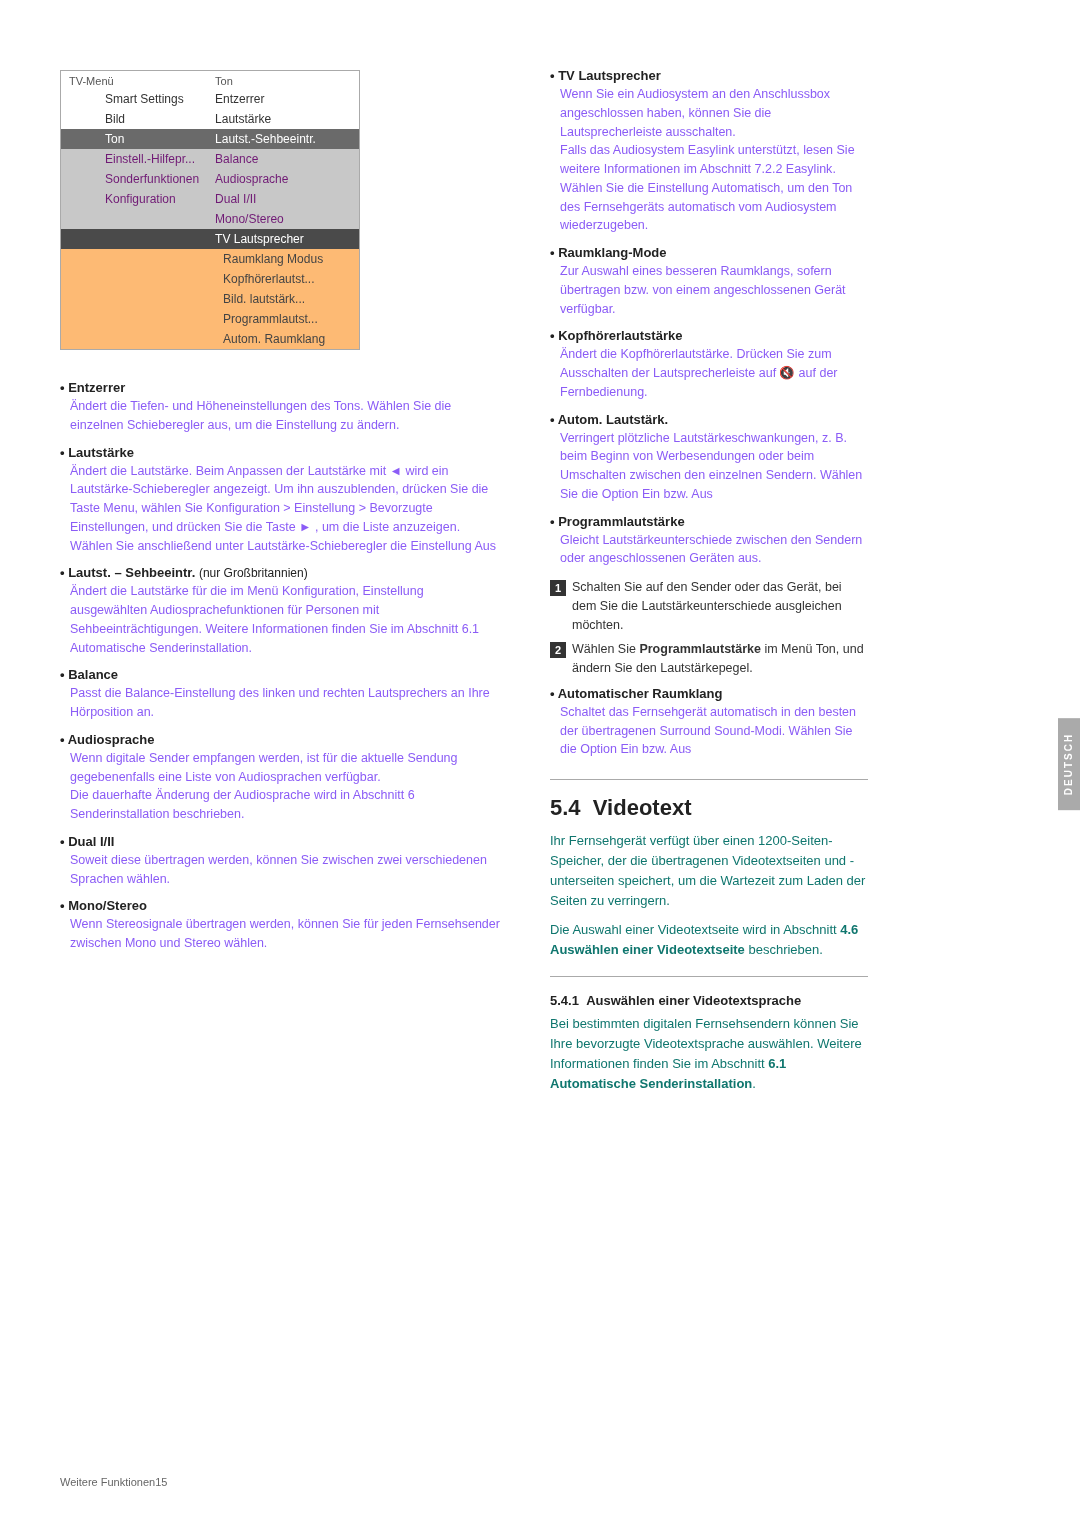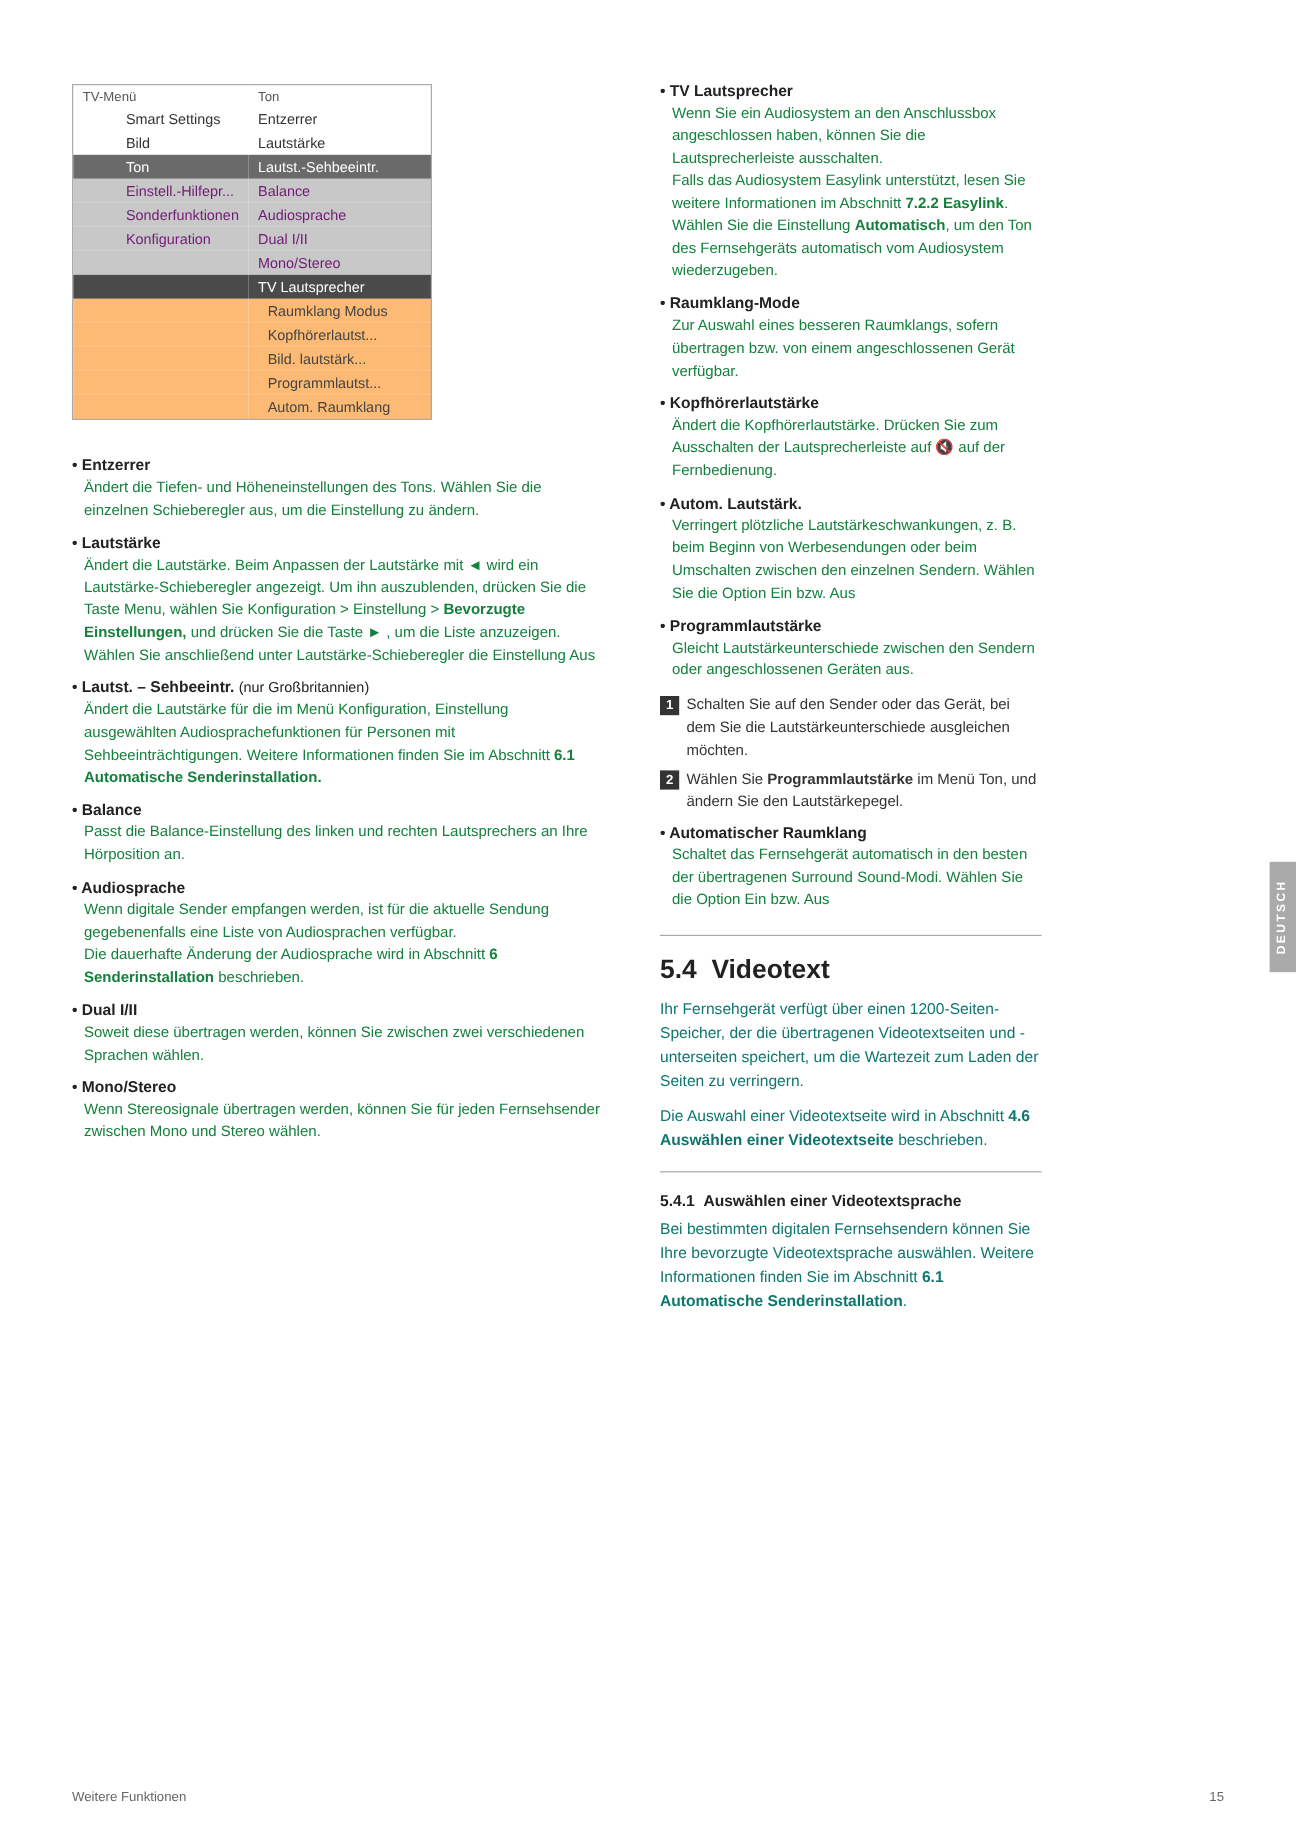--- a/index.html
+++ b/index.html
@@ -117,26 +117,26 @@
       margin-top: 8px;
     }
 
     .bullet-title::before {
       content: "• ";
     }
 
     .bullet-text {
       margin-left: 10px;
       line-height: 1.5;
-      color: #15803d;
+      color: #8b5cf6;
       font-size: 12.5px;
     }
 
     .bullet-text .bold {
-      font-weight: bold;
+      font-weight: normal;
     }
 
     
     .numbered-item {
       display: flex;
       align-items: flex-start;
       margin-bottom: 6px;
       margin-top: 6px;
     }
 
@@ -158,25 +158,25 @@
     .numbered-text {
       font-size: 12.5px;
       color: #333;
       line-height: 1.5;
       flex: 1;
     }
 
     
     .page-footer {
       position: absolute;
-      bottom: 24px;
+      bottom: 40px;
       left: 60px;
       right: 60px;
       display: flex;
-      justify-content: space-between;
+      justify-content: flex-start;
       font-size: 11px;
       color: #666;
     }
 
     
     .side-tab {
       position: absolute;
       right: 0;
       top: 50%;
       transform: translateY(-50%);

